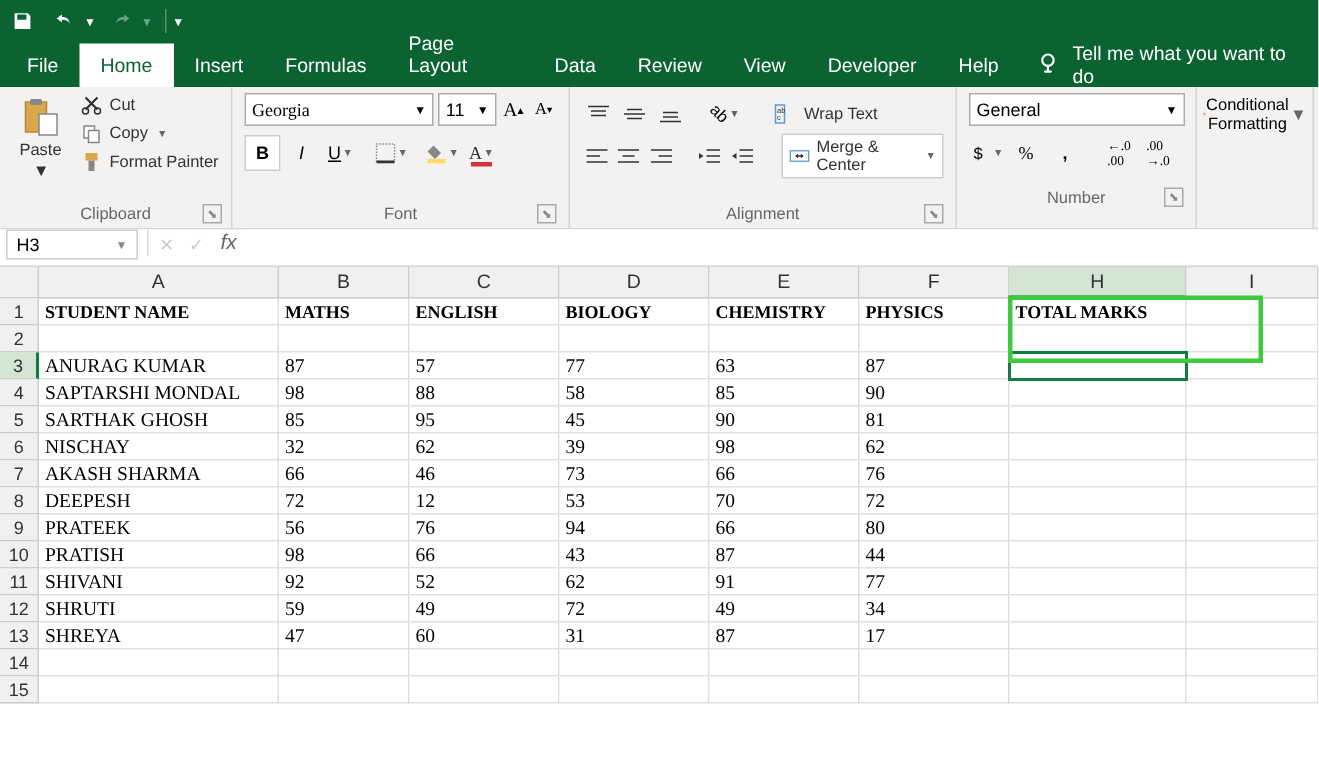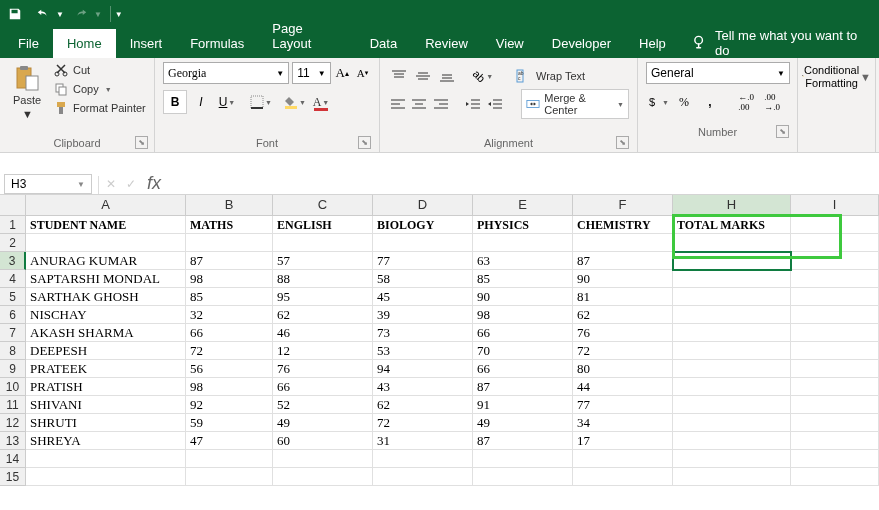--- a/index.html
+++ b/index.html
@@ -59,25 +59,25 @@
 .num-select { border: 1px solid #ababab; background: #fff; height: 22px; width: 144px; padding: 0 4px; font-size: 12px; display: flex; align-items: center; justify-content: space-between; cursor: pointer; }
 .num-row { display: flex; gap: 2px; margin-top: 6px; }
 
 
 .condgrp { width: 78px; padding: 4px 4px 0; }
 .cond-btn { display: flex; flex-direction: row; align-items: center; cursor: pointer; }
 .cond-btn svg { width: 30px; height: 28px; }
 .cond-btn span { font-size: 11px; text-align: center; line-height: 1.2; margin-top: 2px; }
 
 
-.formulabar { height: 42px; border-bottom: 1px solid #d4d4d4; display: flex; align-items: flex-end; background: #fff; }
+.formulabar { height: 25px; border-bottom: 1px solid #d4d4d4; display: flex; align-items: flex-start; background: #fff; }
 .namebox { width: 88px; height: 20px; border: 1px solid #ccc; margin: 0 4px; padding: 0 6px; font-size: 12px; display: flex; align-items: center; justify-content: space-between; background: #fff; }
 .fb-btn { width: 20px; height: 20px; display: flex; align-items: center; justify-content: center; color: #999; cursor: pointer; }
 .fb-sep { width: 1px; height: 18px; background: #ddd; margin: 0 2px; }
-.fx { font-style: italic; font-size: 18px; color: #666; margin: 0 6px; }
+.fx { font-style: italic; font-size: 14px; color: #666; margin: 0 6px; }
 .fb-input { flex: 1; height: 20px; border: none; outline: none; font-size: 12px; padding: 0 4px; }
 
 
 .grid { display: grid; grid-template-columns: 26px 160px 87px 100px 100px 100px 100px 118px 88px; font-size: 13px; }
 .corner { background: #f0f0f0; border-right: 1px solid #ccc; border-bottom: 1px solid #ccc; }
 .colhdr { background: #f0f0f0; border-right: 1px solid #ccc; border-bottom: 1px solid #ccc; text-align: center; padding: 2px 0; color: #333; cursor: pointer; }
 .colhdr.sel { background: #d3e5d3; border-bottom: 2px solid #107c41; }
 .rowhdr { background: #f0f0f0; border-right: 1px solid #ccc; border-bottom: 1px solid #ccc; text-align: center; padding: 0; color: #333; font-size: 12px; cursor: pointer; height: 18px; line-height: 18px; }
 .rowhdr.sel { background: #d3e5d3; border-right: 2px solid #107c41; }
 .cell { border-right: 1px solid #e0e0e0; border-bottom: 1px solid #e0e0e0; padding: 0 4px; height: 18px; line-height: 18px; white-space: nowrap; overflow: hidden; cursor: cell; font-family: Georgia, serif; }
@@ -391,22 +391,22 @@
       <div class="colhdr">D</div>
       <div class="colhdr">E</div>
       <div class="colhdr">F</div>
       <div class="colhdr sel">H</div>
       <div class="colhdr">I</div>
       <div class="rowhdr">1</div>
       <div class="cell header">STUDENT NAME</div>
       <div class="cell header">MATHS</div>
       <div class="cell header">ENGLISH</div>
       <div class="cell header">BIOLOGY</div>
+      <div class="cell header">CHEMISTRY</div>
       <div class="cell header">PHYSICS</div>
-      <div class="cell header">CHEMISTRY</div>
       <div class="cell header">TOTAL MARKS</div>
       <div class="cell header"></div>
       <div class="rowhdr">2</div>
       <div class="cell"></div>
       <div class="cell"></div>
       <div class="cell"></div>
       <div class="cell"></div>
       <div class="cell"></div>
       <div class="cell"></div>
       <div class="cell"></div>

